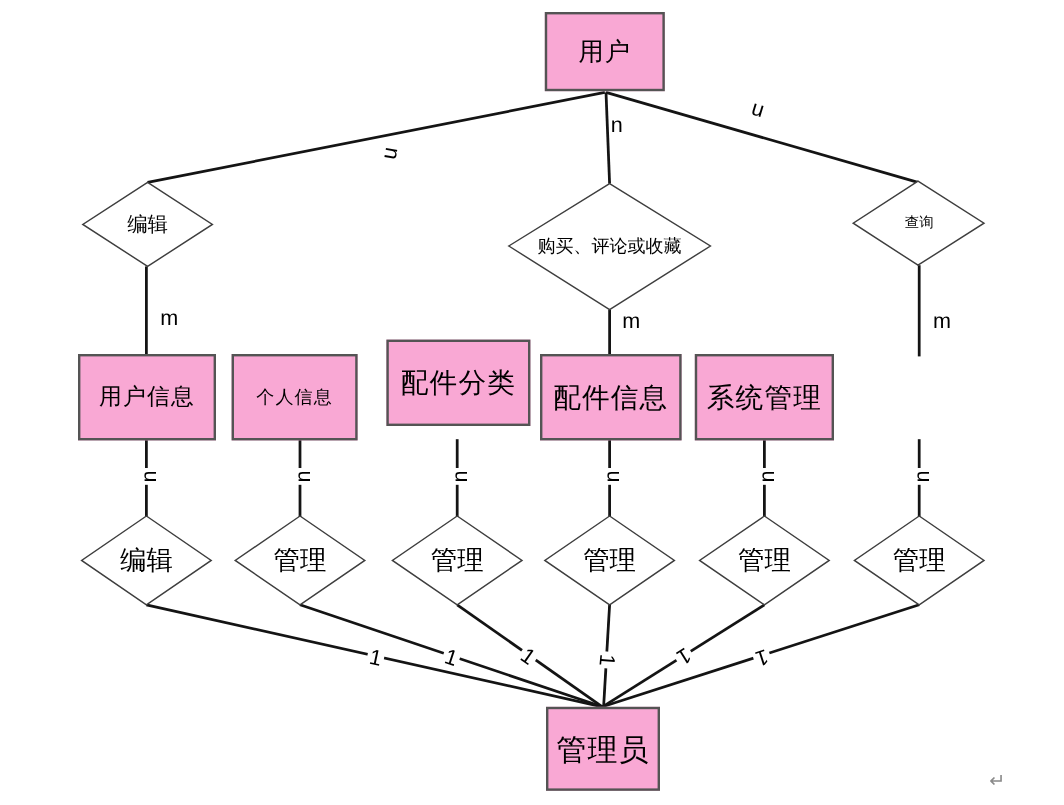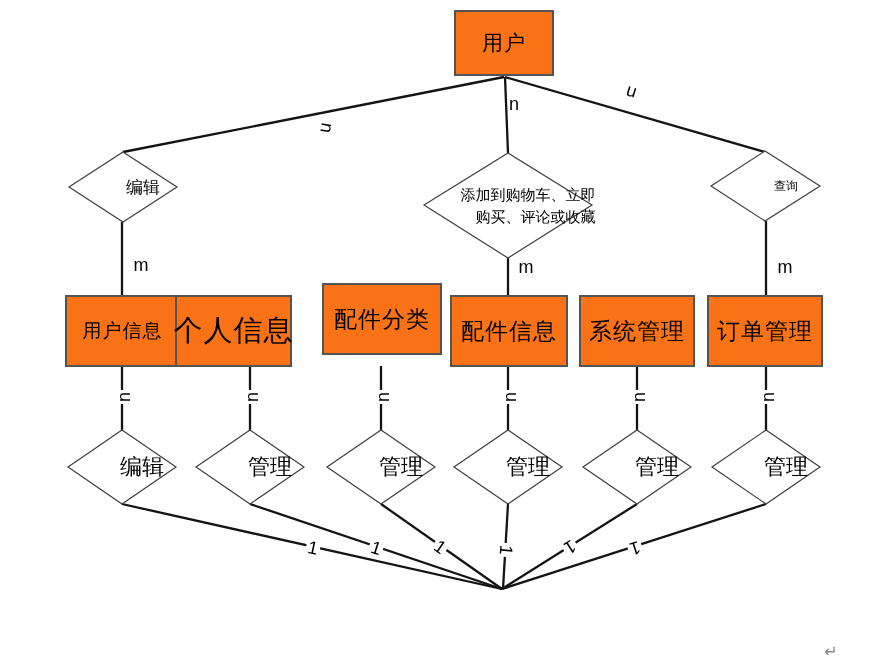--- a/index.html
+++ b/index.html
@@ -8,32 +8,31 @@
     width:887px; height:671px;
     background:#ffffff;
     font-family:"Liberation Sans","DejaVu Sans",sans-serif;
     color:#000;
     overflow:hidden;
   }
   #lines-layer { position:absolute; left:0; top:0; }
   .ent {
     position:absolute;
     box-sizing:border-box;
-    background:#f97316;
+    background:#f9a8d4;
     border:2px solid #545454;
     display:flex; align-items:center; justify-content:center;
     letter-spacing:1px;
     white-space:nowrap;
   }
   .dlbl {
     position:absolute;
     transform:translate(-50%,-50%);
     white-space:nowrap;
-    text-align:right;
-    margin-left:20px;
+    text-align:left;
   }
   .lbl {
     position:absolute;
     font-size:18px;
     line-height:1;
     white-space:nowrap;
   }
   .bgw { background:#ffffff; padding:1px 2px; }
   .ret { position:absolute; color:#8a8a8a; font-size:16px; transform:translate(-50%,-50%); }
 </style>
@@ -72,30 +71,29 @@
       <polygon points="381,430 435,467 381,504 327,467"></polygon>
       <polygon points="508,430 562,467 508,504 454,467"></polygon>
       <polygon points="637,430 691,467 637,504 583,467"></polygon>
       <polygon points="766,430 820,467 766,504 712,467"></polygon>
     </g>
   </svg>
 
   <div class="ent" style="left:454px;top:10px;width:100px;height:66px;font-size:21px">用户</div>
 
   <div class="ent" style="left:65px;top:295px;width:115px;height:72px;font-size:19px">用户信息</div>
-  <div class="ent" style="left:175px;top:295px;width:117px;height:72px;font-size:29px">个人信息</div>
+  <div class="ent" style="left:193px;top:295px;width:105px;height:72px;font-size:15px">个人信息</div>
   <div class="ent" style="left:322px;top:283px;width:120px;height:72px;font-size:23px">配件分类</div>
   <div class="ent" style="left:579px;top:295px;width:116px;height:72px;font-size:23px">系统管理</div>
   <div class="ent" style="left:450px;top:295px;width:118px;height:72px;font-size:23px">配件信息</div>
-  <div class="ent" style="left:707px;top:295px;width:116px;height:72px;font-size:23px">订单管理</div>
 
+  <div class="ent" style="left:455px;top:589px;width:95px;height:70px;font-size:25px">管理员</div>
 
   <span class="dlbl" style="left:123px;top:187px;font-size:17px">编辑</span>
   <div class="dlbl" style="left:508px;top:206px;font-size:15px;line-height:22px">
-    <div>添加到购物车、立即</div>
     <div>购买、评论或收藏</div>
   </div>
   <span class="dlbl" style="left:766px;top:186px;font-size:12px">查询</span>
 
   <span class="dlbl" style="left:122px;top:467px;font-size:22px">编辑</span>
   <span class="dlbl" style="left:250px;top:467px;font-size:22px">管理</span>
   <span class="dlbl" style="left:381px;top:467px;font-size:22px">管理</span>
   <span class="dlbl" style="left:508px;top:467px;font-size:22px">管理</span>
   <span class="dlbl" style="left:637px;top:467px;font-size:22px">管理</span>
   <span class="dlbl" style="left:766px;top:467px;font-size:22px">管理</span>

